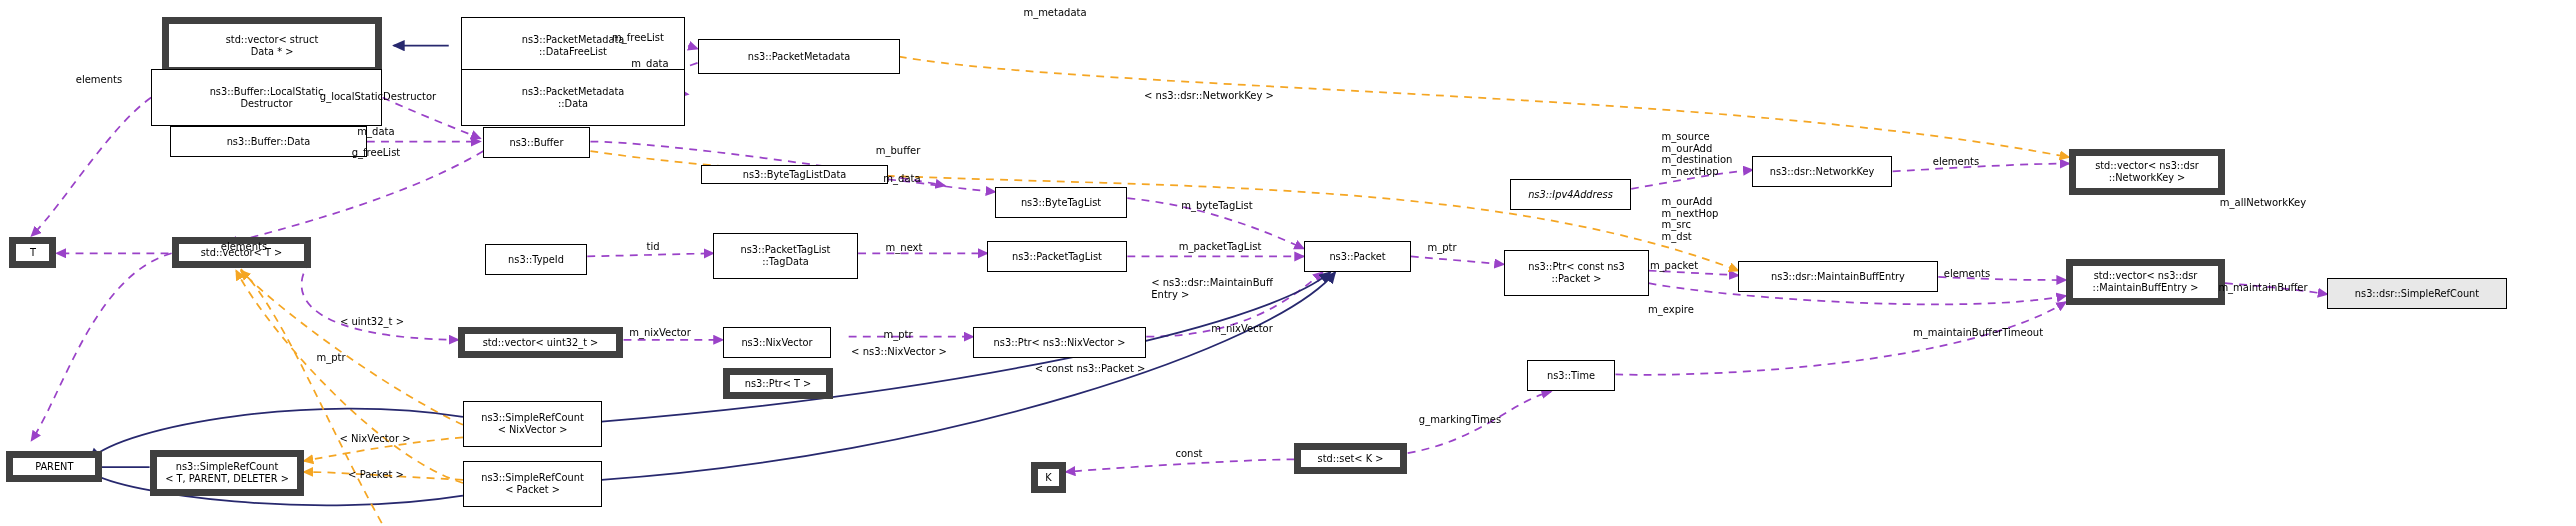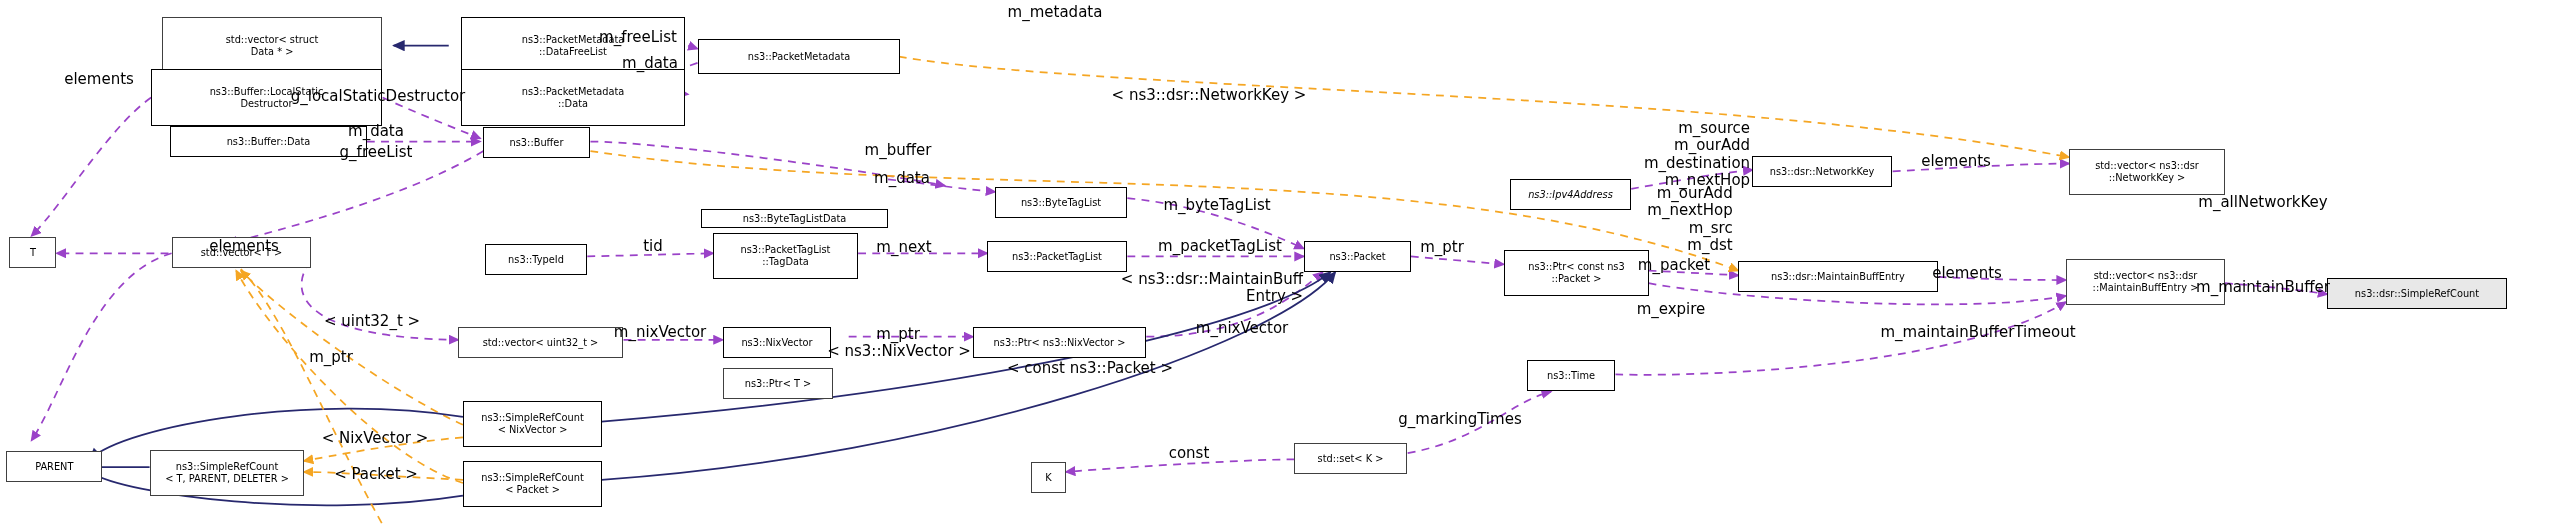--- a/index.html
+++ b/index.html
@@ -3,24 +3,24 @@
 <meta charset="utf-8">
 <style>
   html,body{margin:0;padding:0;background:#ffffff;}
   #stage{position:relative;width:2576px;height:527px;background:#fff;
          font-family:"DejaVu Sans","Liberation Sans",sans-serif;overflow:hidden;}
   svg.edges{position:absolute;left:0;top:0;width:2576px;height:527px;}
   .node{position:absolute;box-sizing:border-box;display:flex;align-items:center;
         justify-content:center;text-align:center;background:#fff;line-height:1.18;
         font-size:9.8px;color:#000;white-space:pre;}
   .node.solid{border:1.3px solid #000;}
-  .node.light{border:1px solid #404040;}
+  .node.light{border:7px solid #404040;}
   .node.hilite{border:1.3px solid #000;background:#e8e8e8;}
-  .elabel{position:absolute;font-size:15px;color:#000;white-space:pre;
-          transform:translate(-50%,-50%);text-align:right;line-height:1.15;}
+  .elabel{position:absolute;font-size:10px;color:#000;white-space:pre;
+          transform:translate(-50%,-50%);text-align:left;line-height:1.15;}
 </style>
 </head>
 <body>
 
 <div id="stage">
   <svg class="edges" viewBox="0 0 1636 335" preserveAspectRatio="none">
     <defs>
       <marker id="arrU" markerWidth="7" markerHeight="7" refX="6" refY="3.2" orient="auto" markerUnits="userSpaceOnUse">
         <path d="M0,0 L7,3.2 L0,6.4 z" fill="#9a42c8"></path>
       </marker>
@@ -84,21 +84,21 @@
       <div class="node solid" style="left: 151px; top: 69px; width: 231px; height: 57px;">ns3::Buffer::LocalStatic
 Destructor</div>
       <div class="node solid" style="left: 461px; top: 69px; width: 224px; height: 57px;">ns3::PacketMetadata
 ::Data</div>
       <div class="node solid" style="left: 170px; top: 126px; width: 197px; height: 31px;">ns3::Buffer::Data</div>
       <div class="node solid" style="left: 483px; top: 127px; width: 107px; height: 31px;">ns3::Buffer</div>
       <div class="node solid" style="left: 1510px; top: 179px; width: 121px; height: 31px; font-style: italic;">ns3::Ipv4Address</div>
       <div class="node solid" style="left: 1752px; top: 156px; width: 140px; height: 31px;">ns3::dsr::NetworkKey</div>
       <div class="node light" style="left: 2069px; top: 149px; width: 156px; height: 46px;">std::vector&lt; ns3::dsr
 ::NetworkKey &gt;</div>
-      <div class="node solid" style="left: 701px; top: 165px; width: 187px; height: 19px; margin-top: 44px;">ns3::ByteTagListData</div>
+      <div class="node solid" style="left: 701px; top: 165px; width: 187px; height: 19px;">ns3::ByteTagListData</div>
       <div class="node solid" style="left: 995px; top: 187px; width: 132px; height: 31px;">ns3::ByteTagList</div>
       <div class="node solid" style="left: 485px; top: 244px; width: 102px; height: 31px;">ns3::TypeId</div>
       <div class="node solid" style="left: 713px; top: 233px; width: 145px; height: 46px;">ns3::PacketTagList
 ::TagData</div>
       <div class="node solid" style="left: 987px; top: 241px; width: 140px; height: 31px;">ns3::PacketTagList</div>
       <div class="node solid" style="left: 1304px; top: 241px; width: 107px; height: 31px;">ns3::Packet</div>
       <div class="node light" style="left: 172px; top: 237px; width: 139px; height: 31px;">std::vector&lt; T &gt;</div>
       <div class="node light" style="left: 9.4px; top: 237px; width: 47px; height: 31px;">T</div>
       <div class="node solid" style="left: 1504px; top: 250px; width: 145px; height: 46px;">ns3::Ptr&lt; const ns3
 ::Packet &gt;</div>

